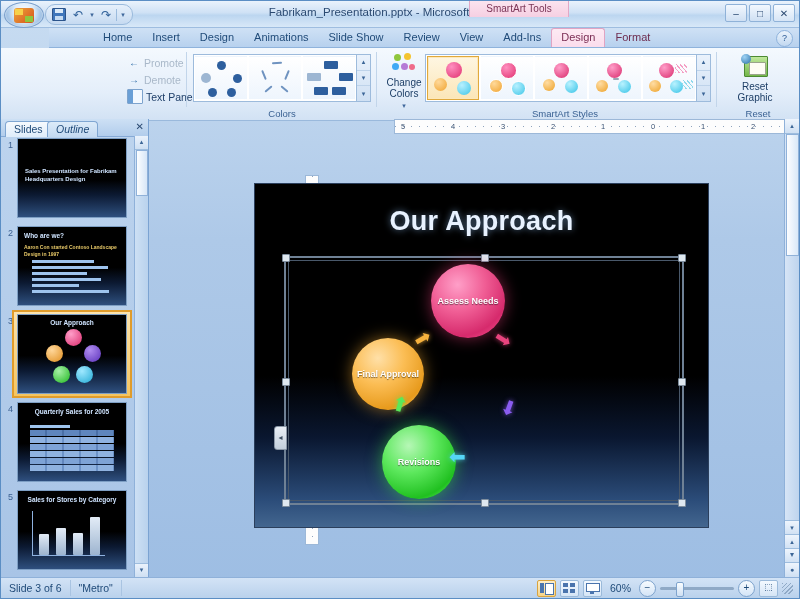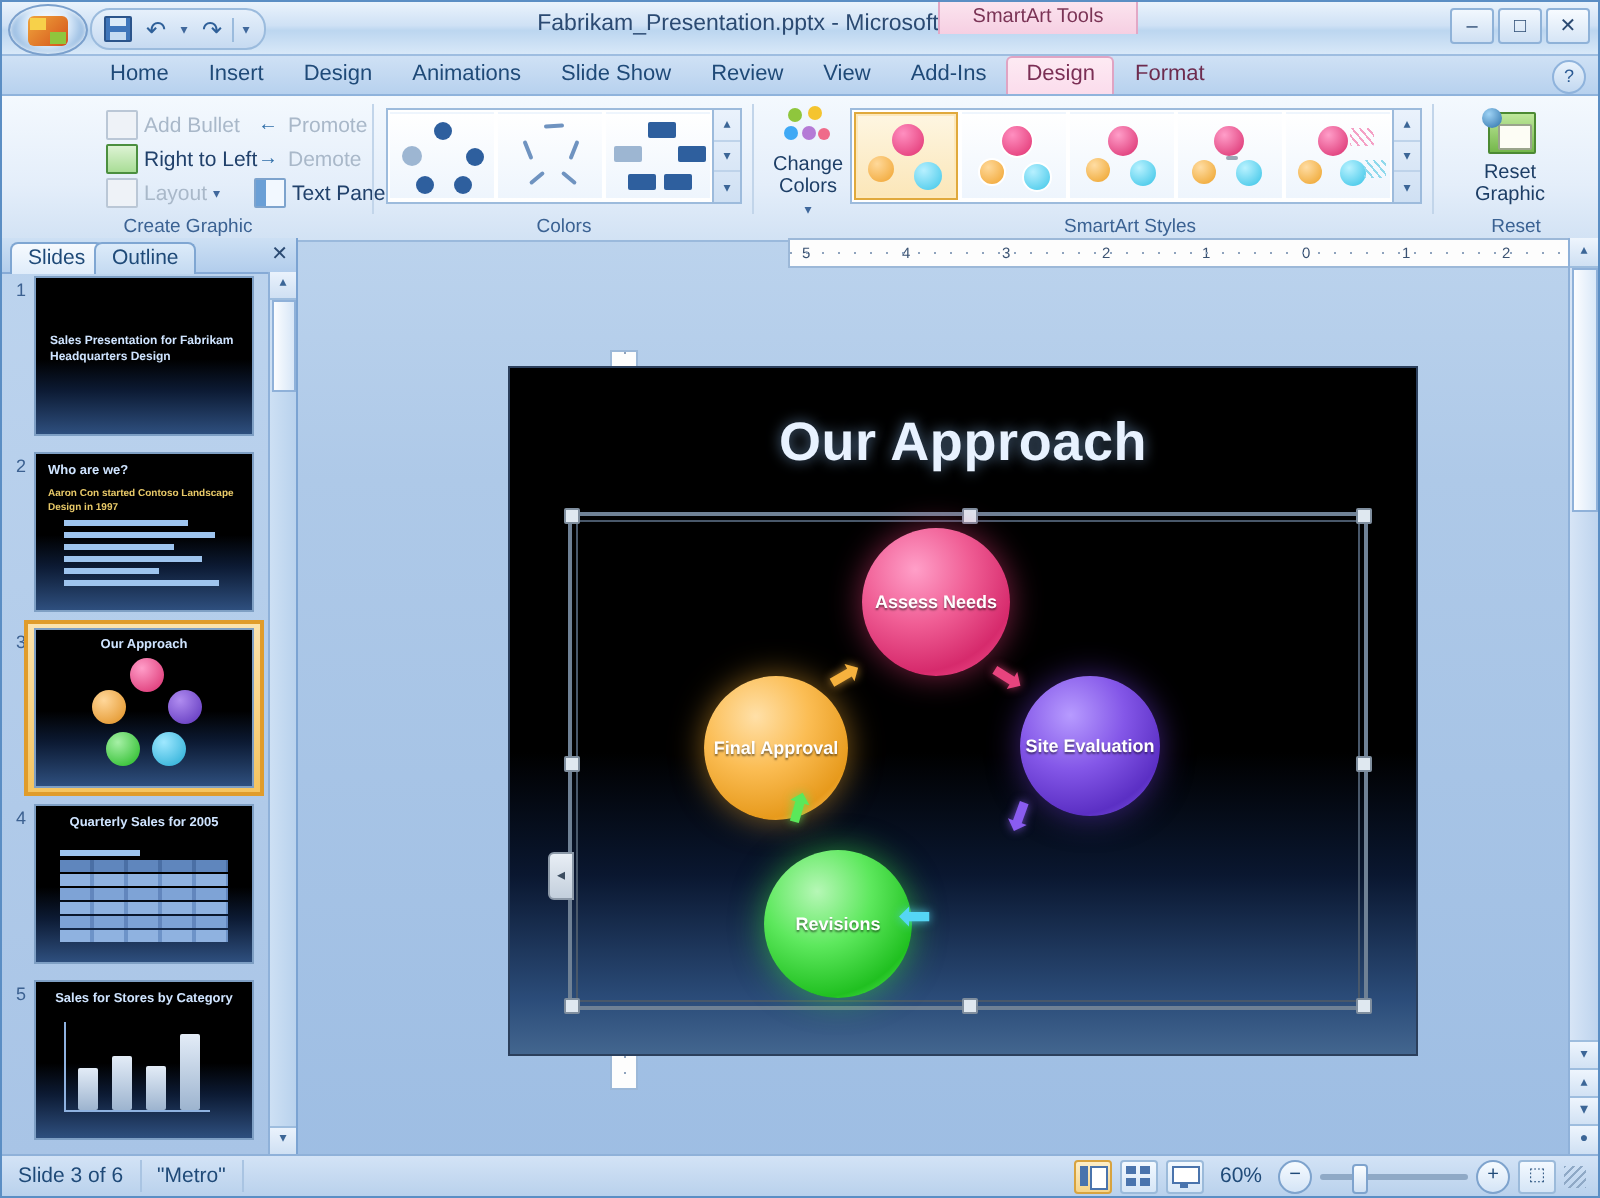--- a/index.html
+++ b/index.html
@@ -46,21 +46,21 @@
   
   .ctx-header{position:absolute;left:468px;top:0px;width:100px;height:16px;
     background:linear-gradient(180deg,#fbe4ef,#f6cfe2);
     border:1px solid #e2a8c6;border-bottom:none;border-top:none;
     font-size:10px;color:#7b3456;text-align:center;line-height:16px;
     box-sizing:border-box;}
 
   
   .tabstrip{position:relative;height:19px;
     background:linear-gradient(180deg,#cfe1f5,#b7d1ee);
-    border-bottom:1px solid #8fb3dc;}
+    border-bottom:1px solid #8fb3dc;margin-left:48px;}
   .tabs{position:absolute;left:44px;top:0;display:flex;height:19px;align-items:flex-end;}
   .tab{padding:2px 9px 3px;font-size:11px;color:#1f4a78;line-height:13px;border:1px solid transparent;
     border-bottom:none;border-radius:3px 3px 0 0;}
   .tab.ctx{color:#6d2b4e;}
   .tab.active{background:linear-gradient(180deg,#fdeaf3,#fbdcec);
     border-color:#e0a4c3;color:#7b2f55;}
   .helpq{position:absolute;right:6px;top:2px;width:15px;height:15px;border-radius:50%;
     background:linear-gradient(180deg,#eaf3fc,#c2d8f0);border:1px solid #8fb3dc;
     color:#2b5a94;font-size:9px;text-align:center;line-height:14px;}
 
@@ -123,21 +123,21 @@
 
   
   .leftpane{position:absolute;left:0;top:0;bottom:0;width:148px;
     background:linear-gradient(180deg,#bdd4ee,#a8c4e6);
     border-right:1px solid #7ba3d2;box-sizing:border-box;}
   .pane-tabs{position:relative;height:17px;
     background:linear-gradient(180deg,#cde0f4,#b2cdec);border-bottom:1px solid #86aad6;}
   .ptab{position:absolute;top:2px;height:15px;padding:0 8px;font-size:10.5px;color:#1f4a78;
     line-height:14px;border:1px solid #7fa6d2;border-bottom:none;border-radius:4px 4px 0 0;
     background:linear-gradient(180deg,#f6fafe,#dfecfa);}
-  .ptab.t2{background:linear-gradient(180deg,#dcebf9,#c3d9f1);}
+  .ptab.t2{background:linear-gradient(180deg,#dcebf9,#c3d9f1);font-style:italic;}
   .pane-close{position:absolute;right:4px;top:2px;font-size:10px;color:#2b4a72;}
   .thumbs{position:absolute;left:0;right:0;top:17px;bottom:0;overflow:hidden;}
   .thumb-row{position:relative;height:88px;}
   .thumb-num{position:absolute;left:3px;top:4px;font-size:9px;color:#3c6191;width:9px;text-align:right;}
   .thumb{position:absolute;left:16px;top:2px;width:110px;height:80px;
     border:1px solid #7e9fc4;box-sizing:border-box;overflow:hidden;
     background:linear-gradient(180deg,#000 0%,#000 52%,#0c1a33 72%,#2e4f7e 100%);}
   .thumb-sel{position:absolute;left:11px;top:-2px;width:120px;height:88px;
     border:2px solid #e09c2b;background:linear-gradient(180deg,#fbe3ae,#f5c45f);
     box-sizing:border-box;}
@@ -262,51 +262,35 @@
       <div class="tab ctx active">Design</div>
       <div class="tab ctx">Format</div>
     </div>
     <div class="helpq">?</div>
   </div>
 
   <div class="ribbon">
 
     <div class="grp" style="left:0;width:186px">
 
-      <div style="position:absolute;left:52px;top:6px;width:72px;">
-        <div class="smallrow dis">
-          <span class="mico dis"></span>
-          <span>Add Bullet</span>
-        </div>
-        <div class="smallrow">
-          <span class="mico green"></span>
-          <span>Right to Left</span>
-        </div>
-        <div class="smallrow dis">
-          <span class="mico dis"></span>
-          <span>Layout</span>
-          <span class="tinydrop">▾</span>
-        </div>
-      </div>
 
       <div style="position:absolute;left:126px;top:6px;width:62px;">
         <div class="smallrow dis">
           <span class="mico arrows">←</span>
           <span>Promote</span>
         </div>
         <div class="smallrow dis">
           <span class="mico arrows">→</span>
           <span>Demote</span>
         </div>
         <div class="smallrow">
           <span class="mico pane"></span>
           <span>Text Pane</span>
         </div>
       </div>
-      <div class="grp-label">Create Graphic</div>
       <div class="grp-sep" style="right:0"></div>
     </div>
 
     <div class="grp" style="left:186px;width:190px">
       <div class="gal" style="left:6px;width:178px">
         <div class="gal-item">
           <span class="dot" style="width:9px;height:9px;left:21px;top:4px;background:#2e5f9e"></span>
           <span class="dot" style="width:9px;height:9px;left:37px;top:17px;background:#2e5f9e"></span>
           <span class="dot" style="width:9px;height:9px;left:31px;top:31px;background:#2e5f9e"></span>
           <span class="dot" style="width:9px;height:9px;left:12px;top:31px;background:#2e5f9e"></span>
@@ -539,25 +523,20 @@
           <div class="handle" style="left:-4px;bottom:-4px"></div>
           <div class="handle" style="left:50%;margin-left:-3px;bottom:-4px"></div>
           <div class="handle" style="right:-4px;bottom:-4px"></div>
 
           <div class="circ" style="left:145px;top:6px;width:74px;height:74px;
                background:radial-gradient(circle at 36% 28%,#ff9fc8 0%,#f05e95 38%,#d62a6c 72%,#ff5f9a 100%);
                box-shadow:0 0 16px rgba(230,60,120,.55)">
             <span>Assess Needs</span>
           </div>
 
-          <div class="circ" style="left:224px;top:80px;width:70px;height:70px;
-               background:radial-gradient(circle at 36% 28%,#b79bff 0%,#8457e8 40%,#5b2fc4 74%,#8e6bf2 100%);
-               box-shadow:0 0 16px rgba(110,60,215,.55)">
-            <span>Site Evaluation</span>
-          </div>
 
 
           <div class="circ" style="left:96px;top:167px;width:74px;height:74px;
                background:radial-gradient(circle at 36% 28%,#b6f7b6 0%,#5de85d 38%,#20c020 74%,#78ff78 100%);
                box-shadow:0 0 16px rgba(60,225,60,.55)">
             <span>Revisions</span>
           </div>
 
           <div class="circ" style="left:66px;top:80px;width:72px;height:72px;
                background:radial-gradient(circle at 36% 28%,#ffe0a8 0%,#fbbd54 38%,#e79a1c 74%,#ffd37a 100%);

